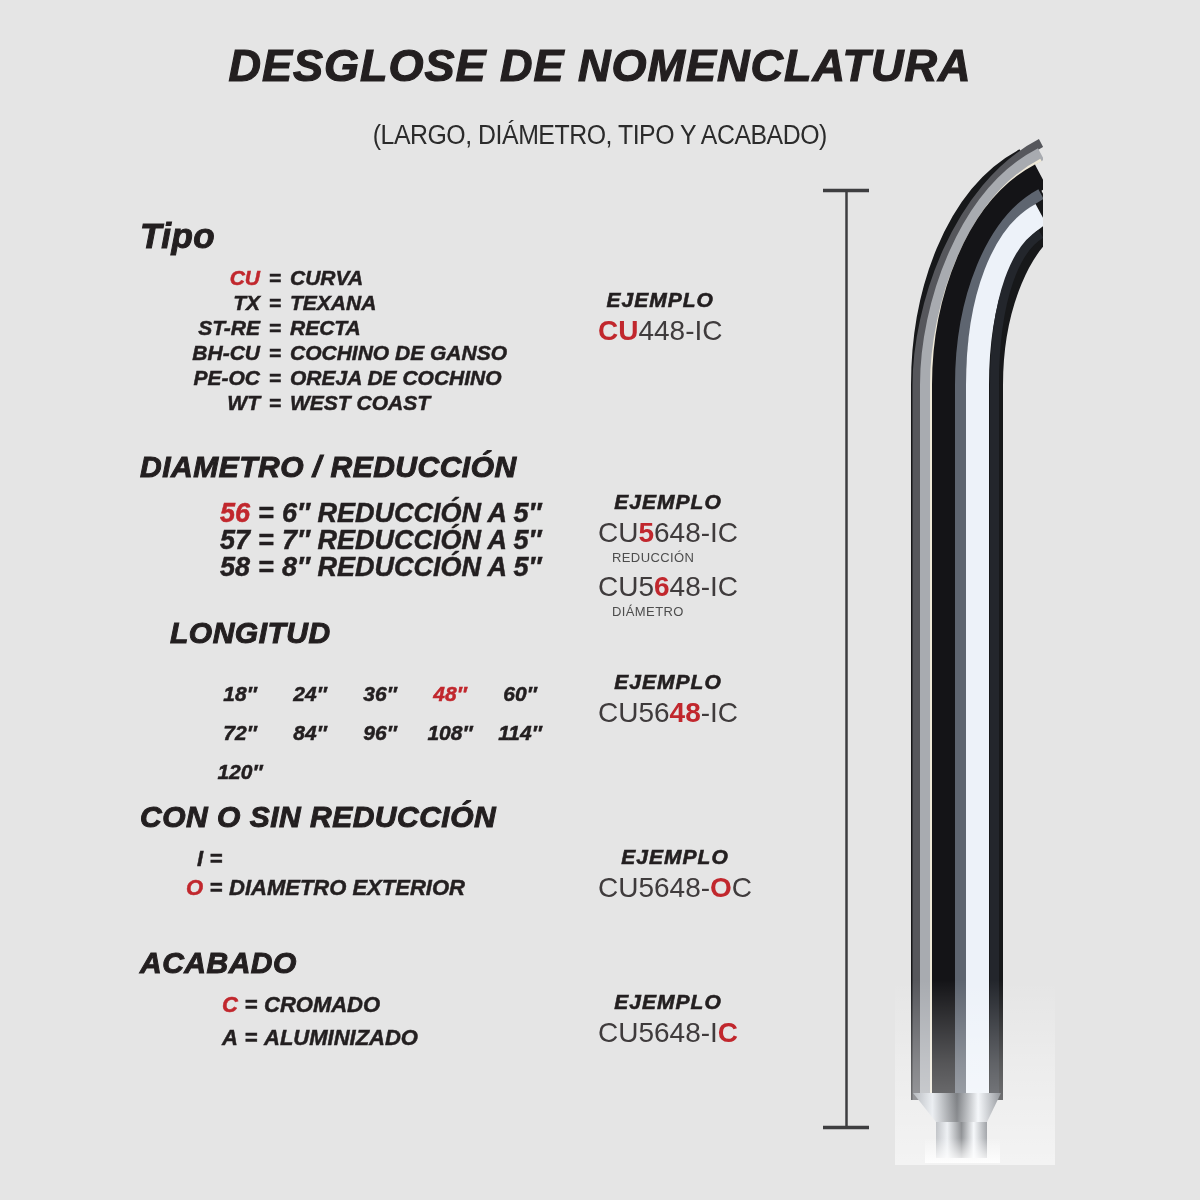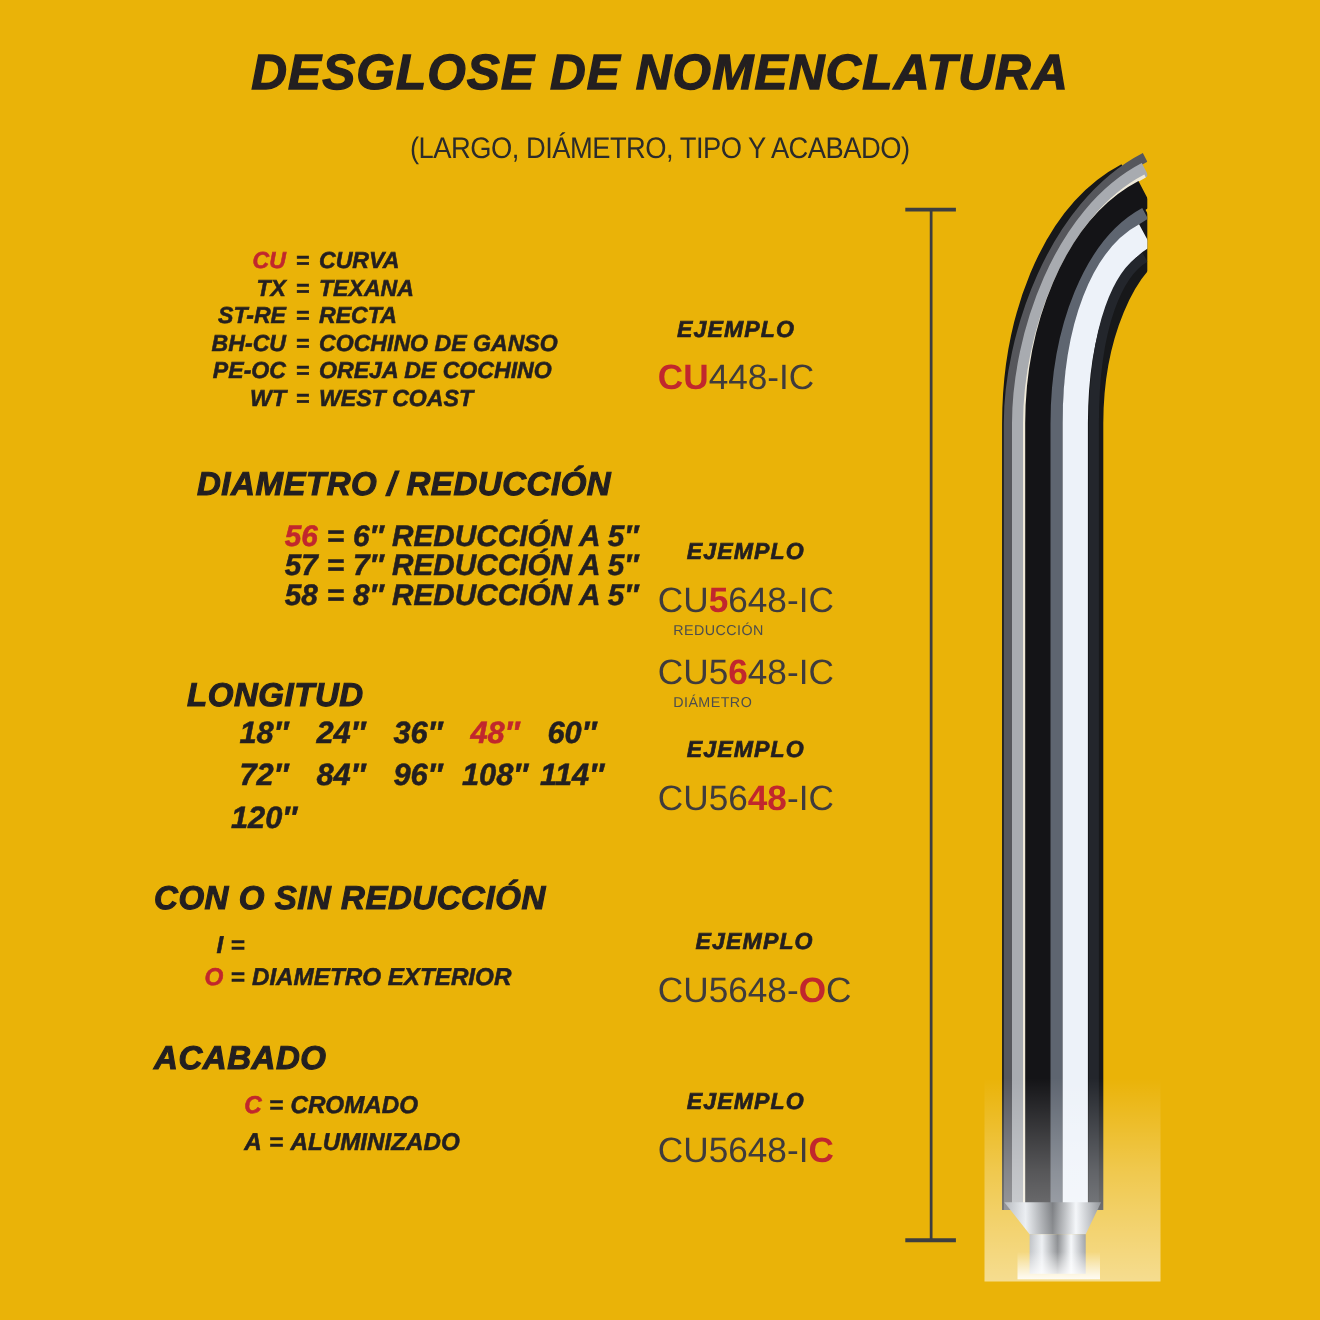--- a/index.html
+++ b/index.html
@@ -1,16 +1,16 @@
 <!DOCTYPE html>
 <html style="--ink: #231f20; --red: #c1272d;"><head>
 <meta charset="utf-8">
 <style>
   html,body{margin:0;padding:0;background:#fff;}
-  .canvas{position:relative;width:1200px;height:1200px;background:#eab308;overflow:hidden;
+  .canvas{position:relative;width:1200px;height:1200px;background:#e5e5e5;overflow:hidden;
           font-family:"Liberation Sans", sans-serif;color:var(--ink,#231f20);}
   
   .hdr{position:absolute;top:40px;left:0;width:1200px;text-align:center;}
   .title{font-size:45px;font-weight:700;font-style:italic;letter-spacing:1px;
          -webkit-text-stroke:1.2px currentColor;}
   .subtitle{margin-top:10px;font-size:27px;font-weight:400;display:inline-block;
             transform:scaleX(.92);letter-spacing:-0.5px;color:#2b2b2b;}
   
   .sec{position:absolute;left:140px;}
   .sec h2{margin:0;font-style:italic;font-weight:700;font-size:30px;letter-spacing:.5px;
@@ -21,67 +21,68 @@
        -webkit-text-stroke:.5px currentColor;white-space:nowrap;}
   .row .code{text-align:right;}
   .row .eq{text-align:center;}
   .red{color:var(--red,#c1272d);}
   
   .sec-tipo{top:216px;}
   .sec-tipo .row{font-size:21px;height:25px;}
   .sec-tipo .code{width:120px;}
   .sec-tipo .eq{width:30px;}
   
-  .sec-diam{top:424px;margin-left:39px;}
+  .sec-diam{top:450px;}
   .sec-diam .rows{margin-top:14px;}
   .sec-diam .row{font-size:27px;height:27px;}
   .sec-diam .code{width:110px;}
   .sec-diam .eq{width:32px;}
   
   .sec-long{top:616px;}
   .sec-long h2{padding-left:30px;}
-  .long-grid{margin-left:65px;margin-top:0;display:grid;grid-template-columns:repeat(5,70px);
-             grid-auto-rows:39px;font-size:28px;font-style:italic;font-weight:700;
+  .long-grid{margin-left:65px;margin-top:32px;display:grid;grid-template-columns:repeat(5,70px);
+             grid-auto-rows:39px;font-size:21px;font-style:italic;font-weight:700;
              -webkit-text-stroke:.5px currentColor;}
   .long-grid .cell{text-align:center;}
   
   .sec-exp{top:800px;}
   .sec-exp .rows{margin-top:12px;}
   .sec-exp .row{font-size:22px;height:29px;}
   .sec-exp .code{width:63px;}
   .sec-exp .eq{width:26px;}
   
   .sec-acab{top:946px;}
   .sec-acab .rows{margin-top:12px;}
   .sec-acab .row{font-size:22px;height:33px;}
   .sec-acab .code{width:98px;}
   .sec-acab .eq{width:26px;}
   
   .example{position:absolute;left:598px;}
   .ex-label{font-size:21px;font-weight:700;font-style:italic;letter-spacing:1px;text-align:center;
             -webkit-text-stroke:.6px currentColor;}
-  .ex-num{margin-top:13px;font-size:32px;font-weight:400;color:#3f3b3c;letter-spacing:0;
+  .ex-num{margin-top:3px;font-size:28px;font-weight:400;color:#3f3b3c;letter-spacing:0;
           white-space:nowrap;}
   .ex-num .red-seg{color:var(--red,#c1272d);font-weight:700;}
   .ex-cap{margin:1px 0 6px 14px;font-size:13px;color:#4d4d4d;letter-spacing:.4px;}
   .ex1{top:288px;} .ex2{top:490px;} .ex3{top:670px;} .ex4{top:845px;} .ex5{top:990px;}
   
   .figure-svg{position:absolute;top:0;left:0;}
 </style>
 </head>
 <body>
 
 <div class="canvas">
 
   <div class="hdr">
     <div class="title">DESGLOSE DE NOMENCLATURA</div><br>
     <div class="subtitle">(LARGO, DIÁMETRO, TIPO Y ACABADO)</div>
   </div>
 
   <div class="sec sec-tipo">
+    <h2 class="tipo-h">Tipo</h2>
     <div class="rows">
       <div class="row">
         <span class="code red">CU</span>
         <span class="eq">=</span>
         <span class="val">CURVA</span>
       </div>
       <div class="row">
         <span class="code">TX</span>
         <span class="eq">=</span>
         <span class="val">TEXANA</span>

